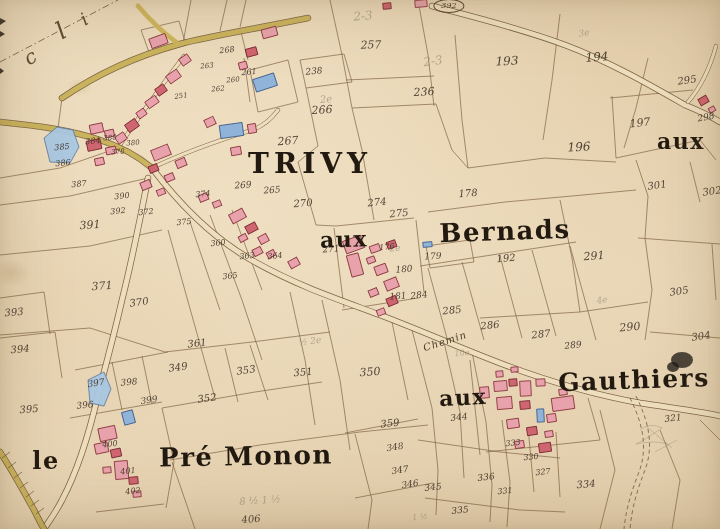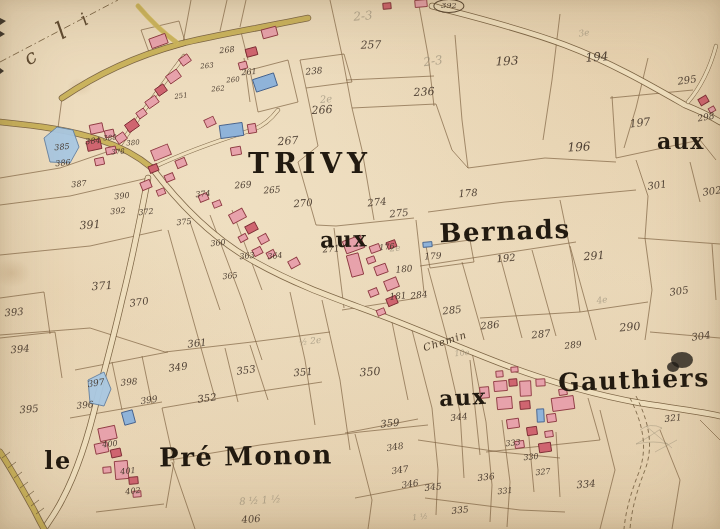--- a/index.html
+++ b/index.html
@@ -396,21 +396,21 @@
     </div>
 
   <div>
 
   <span class="txt toponym t-major" style="left: 310px; top: 163px; font-size: 28px; transform: translate(-50%, -50%) rotate(0deg);">TRIVY</span>
       <span class="txt toponym t-name" style="left: 344px; top: 239px; font-size: 22px; transform: translate(-50%, -50%) rotate(-2deg);">aux</span>
       <span class="txt toponym t-name" style="left: 505px; top: 231px; font-size: 26px; transform: translate(-50%, -50%) rotate(-2deg);">Bernads</span>
       <span class="txt toponym t-name" style="left: 681px; top: 141px; font-size: 22px; transform: translate(-50%, -50%) rotate(0deg);">aux</span>
       <span class="txt toponym t-name" style="left: 463px; top: 397px; font-size: 22px; transform: translate(-50%, -50%) rotate(-3deg);">aux</span>
       <span class="txt toponym t-name" style="left: 634px; top: 380px; font-size: 25px; transform: translate(-50%, -50%) rotate(-2deg);">Gauthiers</span>
-      <span class="txt toponym t-name" style="left: 58px; top: 460px; font-size: 24px; transform: translate(-50%, -50%) rotate(0deg);">le</span>
+      <span class="txt toponym t-name" style="left: 46px; top: 460px; font-size: 24px; transform: translate(-50%, -50%) rotate(0deg);">le</span>
       <span class="txt toponym t-name" style="left: 246px; top: 456px; font-size: 26px; transform: translate(-50%, -50%) rotate(-1deg);">Pré Monon</span>
       <span class="txt toponym t-road" style="left: 445px; top: 341px; font-size: 10px; transform: translate(-50%, -50%) rotate(-18deg);">Chemin</span>
       <span class="txt toponym t-cursive" style="left: 30px; top: 57px; font-size: 20px; transform: translate(-50%, -50%) rotate(-30deg);">c</span>
       <span class="txt toponym t-cursive" style="left: 61px; top: 31px; font-size: 24px; transform: translate(-50%, -50%) rotate(-30deg);">l</span>
       <span class="txt toponym t-cursive" style="left: 84px; top: 19px; font-size: 18px; transform: translate(-50%, -50%) rotate(-30deg);">i</span>
     </div>
 
   <div class="oval-plate">
     <span>392</span>
   </div>

